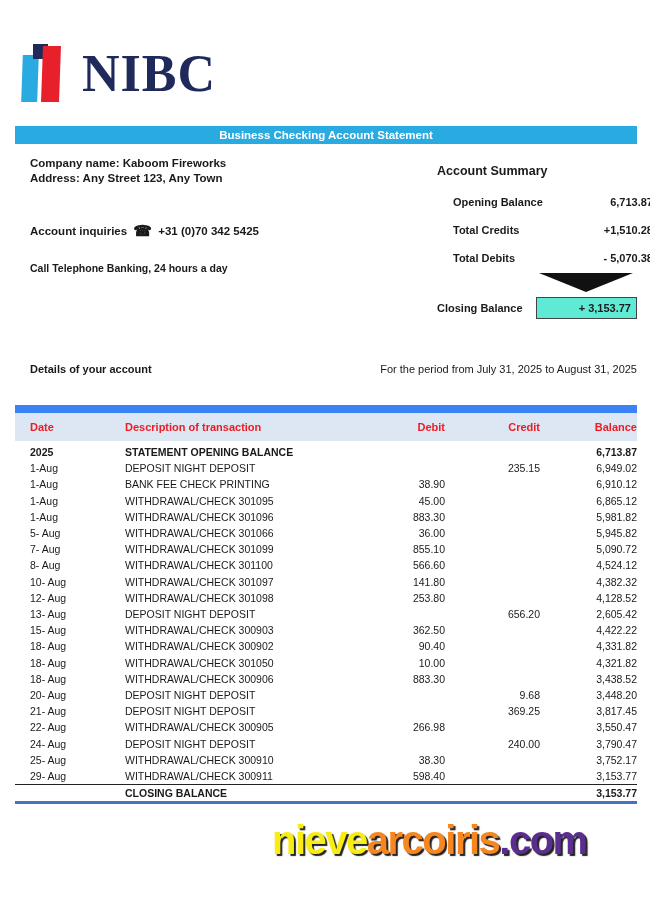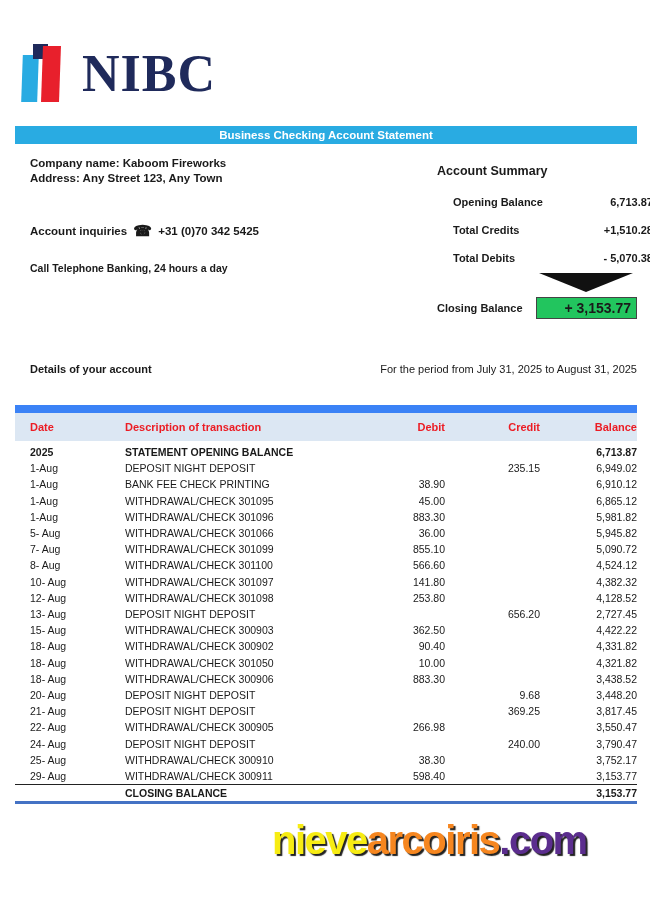--- a/index.html
+++ b/index.html
@@ -30,22 +30,22 @@
   .sum-title{position:absolute;top:0;left:0;font-size:12.5px;font-weight:bold;}
   .sum-row{position:absolute;left:16px;width:200px;display:flex;justify-content:space-between;
            font-size:11px;font-weight:bold;}
   .sum-row.r0{top:32px;} .sum-row.r1{top:60px;} .sum-row.r2{top:88px;}
   .sum-triangle{position:absolute;top:109px;right:4px;width:0;height:0;
                 border-left:47px solid transparent;border-right:47px solid transparent;
                 border-top:19px solid #111;}
   .sum-closing{position:absolute;top:133px;left:0;width:200px;display:flex;
                justify-content:space-between;align-items:center;}
   .sum-closing .lbl{font-size:11px;font-weight:bold;}
-  .closing-box{width:94px;height:20px;border:1.5px solid #444;background:#22c55e;
-               font-size:14px;font-weight:bold;line-height:20px;text-align:right;padding-right:5px;}
+  .closing-box{width:94px;height:20px;border:1.5px solid #444;background:#5eead4;
+               font-size:11px;font-weight:bold;line-height:20px;text-align:right;padding-right:5px;}
 
   
   .details-heading{position:absolute;left:30px;top:363px;font-size:11px;font-weight:bold;}
   .details-period{position:absolute;right:13px;top:363px;font-size:11px;}
 
   
   .txn-table{position:absolute;left:15px;top:405px;width:622px;border-collapse:collapse;
              border-top:8px solid #3b82f6;border-bottom:3px solid #4472C4;}
   .txn-table col.c-date{width:95px;} .txn-table col.c-desc{width:215px;}
   .txn-table col.c-debit{width:120px;} .txn-table col.c-credit{width:95px;}
@@ -215,21 +215,21 @@
           <td>WITHDRAWAL/CHECK 301098</td>
           <td>253.80</td>
           <td></td>
           <td>4,128.52</td>
         </tr>
         <tr>
           <td>13- Aug</td>
           <td>DEPOSIT NIGHT DEPOSIT</td>
           <td></td>
           <td>656.20</td>
-          <td>2,727.45</td>
+          <td>2,605.42</td>
         </tr>
         <tr>
           <td>15- Aug</td>
           <td>WITHDRAWAL/CHECK 300903</td>
           <td>362.50</td>
           <td></td>
           <td>4,422.22</td>
         </tr>
         <tr>
           <td>18- Aug</td>

